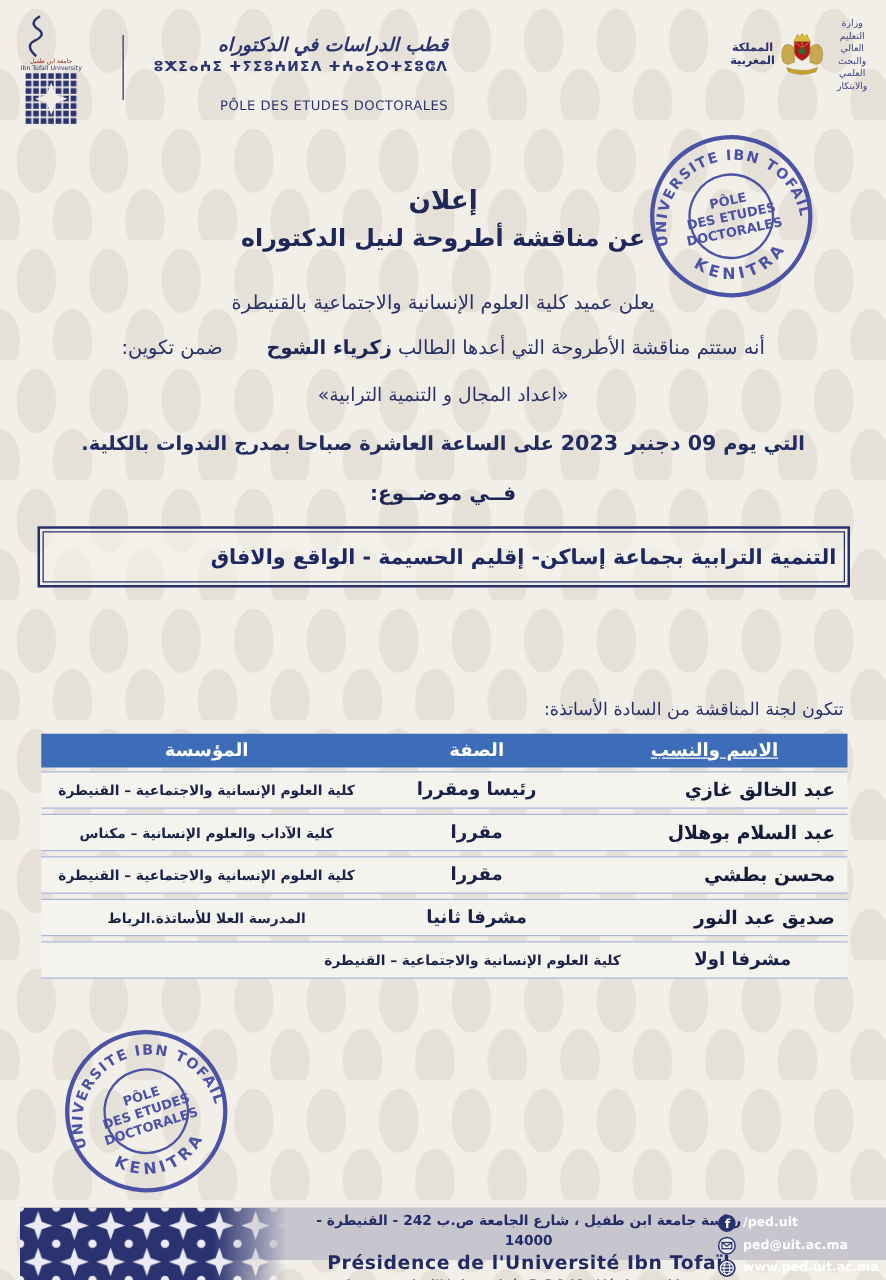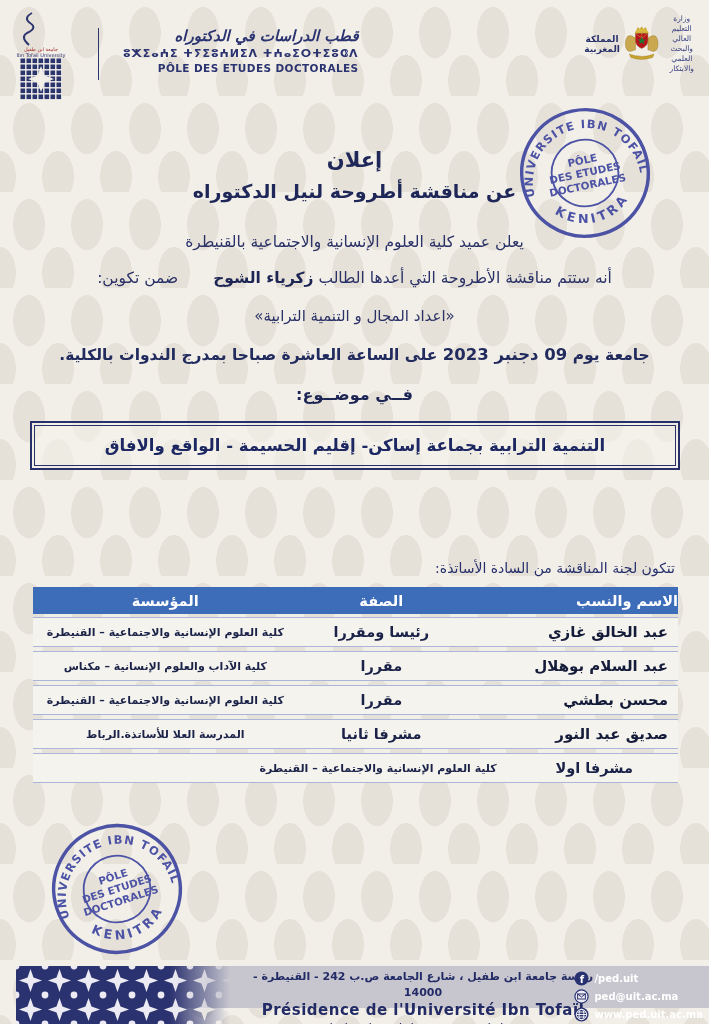--- a/index.html
+++ b/index.html
@@ -17,53 +17,53 @@
   
   .pole-logo{left:8px;top:12px;display:flex;align-items:flex-start;gap:24px;}
   .pole-mark{display:flex;flex-direction:column;align-items:center;width:66px;}
   .flourish{margin-left:-20px;}
   .mini-caption{font-size:5px;line-height:6px;color:#a32626;text-align:center;white-space:nowrap;}
   .mini-caption .en{color:#2c346e;}
   .pole-divider{width:1px;height:52px;background:#2c346e;margin-top:16px;}
   .pole-text{margin-top:14px;direction:rtl;text-align:right;}
   .pole-ar{font-size:15px;font-weight:bold;font-style:italic;color:#2b3470;line-height:20px;}
   .pole-tif{direction:ltr;font-size:11px;font-weight:bold;letter-spacing:1px;color:#2b3470;line-height:15px;}
-  .pole-fr{direction:ltr;font-size:10.5px;font-weight:bold;letter-spacing:.4px;color:#2b3470;line-height:15px;}
+  .pole-fr{direction:ltr;font-size:10.5px;font-weight:normal;letter-spacing:.4px;color:#2b3470;line-height:15px;margin-top:17px;}
   .ministry{right:8px;top:8px;width:118px;display:flex;flex-direction:row;align-items:center;text-align:center;}
   .kingdom{font-size:9px;font-weight:bold;color:#27306b;}
   .ministry-lines{font-size:7.5px;line-height:10px;color:#3a4280;direction:rtl;}
   
   .stamp{width:138px;height:138px;opacity:.92;}
   .stamp-top{left:516px;top:104px;transform:rotate(-12deg);}
   .stamp-bottom{left:48px;top:820px;transform:rotate(-18deg);}
   
   .cline{left:0;right:0;text-align:center;direction:rtl;}
   .title{top:148px;font-size:21px;font-weight:bold;color:#1e2757;}
   .subtitle{top:180px;font-size:19px;font-weight:bold;color:#1e2757;}
   .dean{top:233px;font-size:15.5px;color:#2a3166;}
   .defense{top:269px;font-size:15.5px;color:#2a3166;}
   .defense b{color:#1d2554;margin-left:30px;}
   .formation{top:307px;font-size:15px;color:#2a3166;}
   .dateline{top:345px;font-size:15.5px;font-weight:bold;color:#222b5e;}
   .dateline .datev{font-size:16.5px;}
   .subject{top:385px;font-size:16px;font-weight:bold;color:#1d2554;}
   .thesis-box{left:30px;right:29px;top:421px;border:2px solid #28306c;padding:2px;background:rgba(244,241,235,.6);}
-  .thesis-inner{border:1px solid #28306c;padding:10px 6px;text-align:center;direction:rtl;
+  .thesis-inner{border:1px solid #28306c;padding:10px 6px;text-align:right;direction:rtl;
                 font-size:16.5px;font-weight:bold;color:#1d2762;}
   .committee-intro{top:560px;right:34px;left:200px;text-align:right;direction:rtl;font-size:14px;color:#27306b;}
   
   .ctable{left:33px;right:31px;top:587px;direction:rtl;}
   .t-head{display:flex;align-items:center;height:27px;background:#3d6cb9;color:#fff;
           font-weight:bold;font-size:14.5px;margin-bottom:3px;}
   .t-row{display:flex;align-items:center;height:28px;background:#f5f3ee;
          border-top:1px solid #a9b6d8;border-bottom:1px solid #a9b6d8;margin-bottom:4px;}
   .col-name{width:33%;text-align:right;padding-right:10px;box-sizing:border-box;}
   .col-role{width:26%;text-align:center;}
   .col-inst{width:41%;text-align:center;}
-  .t-head .col-name{text-align:right;padding-right:0;}
+  .t-head .col-name{text-align:center;padding-right:0;text-decoration:underline;}
   .t-row .col-name{font-weight:bold;font-size:15px;color:#151c3a;}
   .t-row .col-role{font-weight:bold;font-size:14.5px;color:#1b2248;}
   .t-row .col-inst{font-weight:bold;font-size:11px;color:#1b2248;}
   
   .footer{left:0;right:0;top:966px;height:42px;background:#c7c6cf;margin-left:16px;}
   .f-pattern{position:absolute;left:0;top:0;}
   .f-center{position:absolute;left:222px;top:3px;width:370px;text-align:center;color:#232b66;}
   .f-ar{font-size:11px;font-weight:bold;direction:rtl;line-height:16px;}
   .f-fr1{font-size:15px;font-weight:bold;letter-spacing:.5px;line-height:19px;white-space:nowrap;}
   .f-fr2{font-size:12.5px;line-height:17px;white-space:nowrap;}
@@ -141,21 +141,21 @@
   </div>
 
   <div class="abs cline title">إعلان</div>
   <div class="abs cline subtitle">عن مناقشة أطروحة لنيل الدكتوراه</div>
   <div class="abs cline dean">يعلن عميد كلية العلوم الإنسانية والاجتماعية  بالقنيطرة</div>
   <div class="abs cline defense">
     <span>أنه ستتم مناقشة الأطروحة التي أعدها الطالب </span><b>زكرياء الشوح</b><span> ضمن تكوين:</span>
   </div>
   <div class="abs cline formation">«اعداد المجال و التنمية الترابية»</div>
   <div class="abs cline dateline">
-    <span>جامعة يوم </span><span class="datev">09 دجنبر 2023</span><span> على الساعة العاشرة صباحا بمدرج  الندوات بالكلية.</span>
+    <span>التي يوم </span><span class="datev">09 دجنبر 2023</span><span> على الساعة العاشرة صباحا بمدرج  الندوات بالكلية.</span>
   </div>
   <div class="abs cline subject">فــي موضــوع:</div>
 
   <div class="abs thesis-box">
     <div class="thesis-inner">التنمية الترابية بجماعة إساكن- إقليم الحسيمة - الواقع والافاق</div>
   </div>
 
   <div class="abs committee-intro">تتكون لجنة المناقشة من السادة الأساتذة:</div>
 
   <div class="abs ctable">

